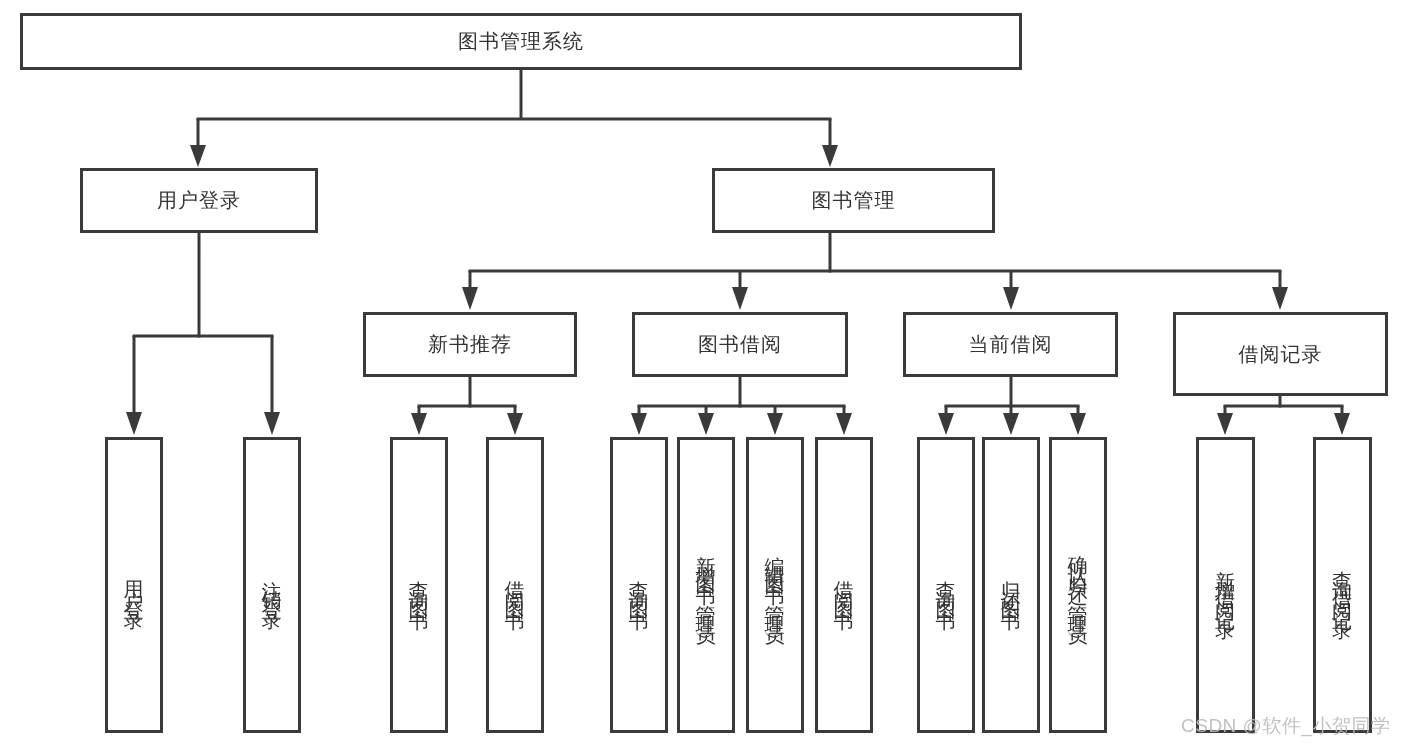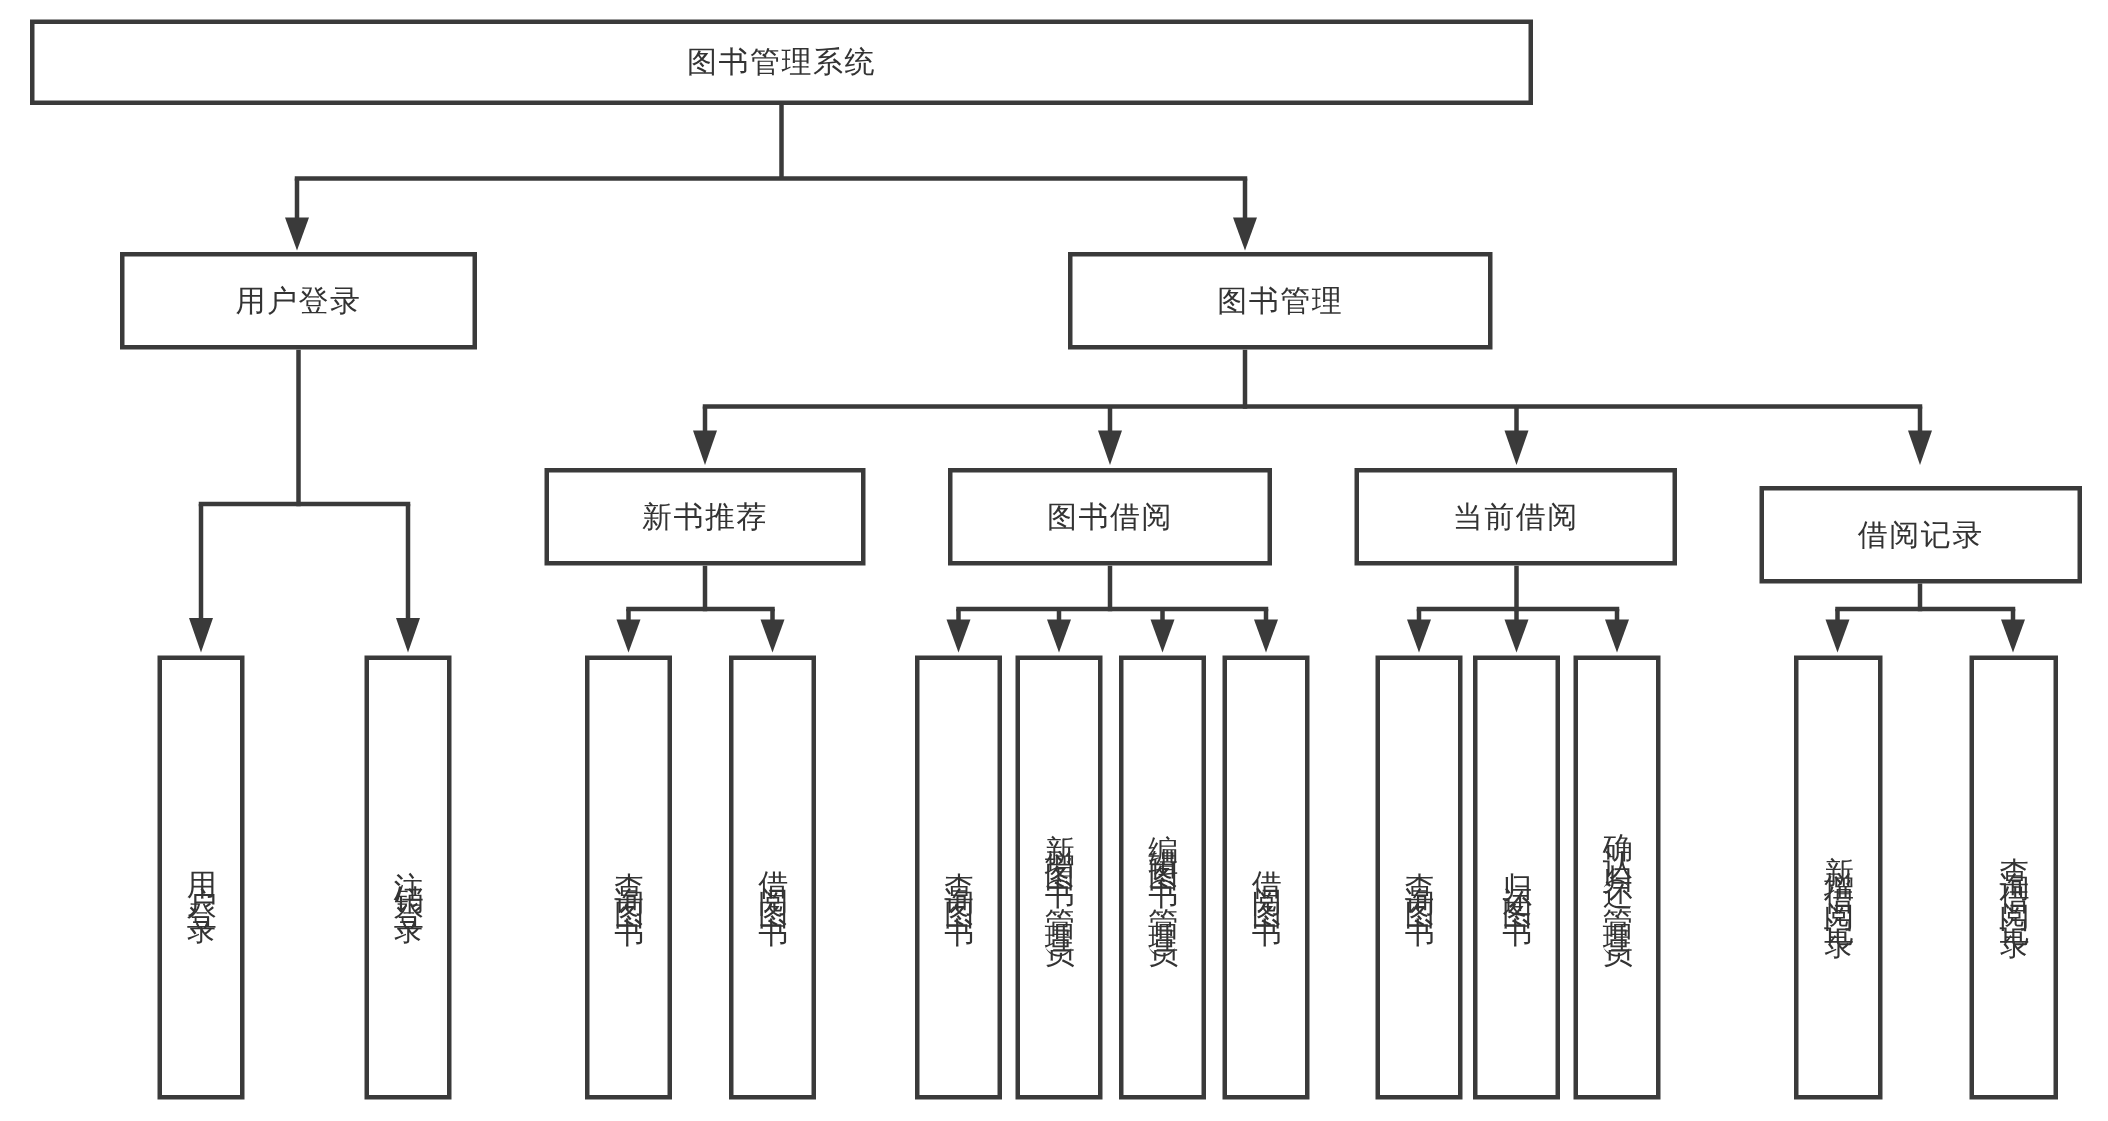--- a/index.html
+++ b/index.html
@@ -159,21 +159,21 @@
 
   <div class="box h" style="left:632px; top:312px; width:216px; height:65px;">
     <span>图书借阅</span>
   </div>
   <div class="box h" style="left:363px; top:312px; width:214px; height:65px;">
     <span>新书推荐</span>
   </div>
   <div class="box h" style="left:903px; top:312px; width:215px; height:65px;">
     <span>当前借阅</span>
   </div>
-  <div class="box h" style="left:1173px; top:312px; width:215px; height:65px;margin-top:12px;">
+  <div class="box h" style="left:1173px; top:312px; width:215px; height:84px;">
     <span>借阅记录</span>
   </div>
 
   <div class="box v" style="left:105px; top:437px; width:58px; height:296px;">
     <span>用户登录</span>
   </div>
   <div class="box v" style="left:243px; top:437px; width:58px; height:296px;">
     <span>注销登录</span>
   </div>
 
@@ -207,14 +207,15 @@
     <span>确认归还（管理员）</span>
   </div>
 
   <div class="box v" style="left:1196px; top:437px; width:59px; height:296px;">
     <span>新增借阅记录</span>
   </div>
   <div class="box v" style="left:1313px; top:437px; width:59px; height:296px;">
     <span>查询借阅记录</span>
   </div>
 
+  <div class="watermark">CSDN @软件_小贺同学</div>
 
 </div>
 
 </body></html>

